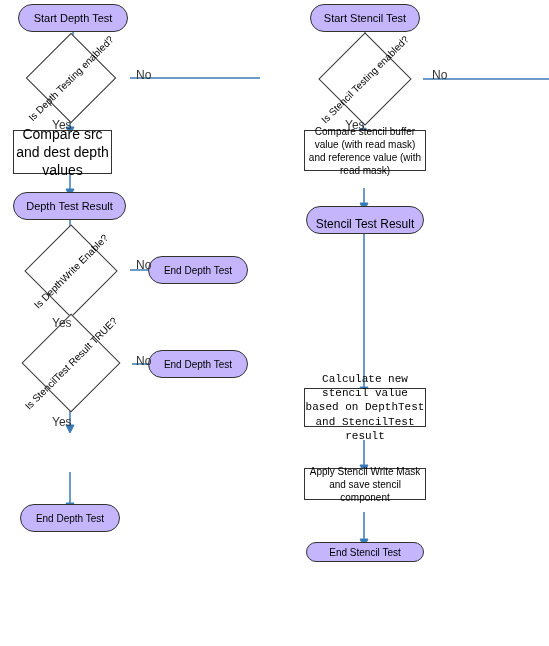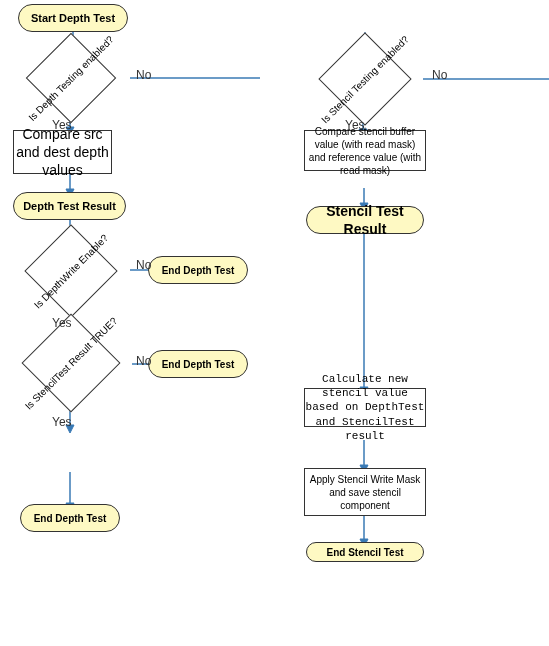--- a/index.html
+++ b/index.html
@@ -22,22 +22,21 @@
       position: absolute;
       display: flex;
       align-items: center;
       justify-content: center;
       text-align: center;
       line-height: 1.3;
     }
     .rounded-rect {
       border: 1.5px solid #333;
       border-radius: 16px;
-      background: #fef9c3;
-      font-weight: bold;
+      background: #c4b5fd;
     }
     .rect {
       border: 1.5px solid #333;
       background: #fff;
     }
     .diamond {
       background: #fff;
       transform: rotate(45deg);
     }
     .diamond-text {
@@ -175,42 +174,45 @@
 
   <div class="shape rounded-rect" style="left:148px; top:350px; width:100px; height:28px; font-size:10px;">
     <span>End Depth Test</span>
   </div>
 
 
   <div class="shape rounded-rect" style="left:20px; top:504px; width:100px; height:28px; font-size:10px;">
     <span>End Depth Test</span>
   </div>
 
+  <div class="shape rounded-rect" style="left:310px; top:4px; width:110px; height:28px;">
+    <span>Start Stencil Test</span>
+  </div>
 
   <div class="diamond-wrapper" style="left:300px; top:46px; width:130px; height:66px;">
     <div class="shape diamond" style="width:66px; height:66px; border:1.5px solid #333;">
     </div>
     <div class="diamond-text" style="position:absolute; font-size:10px;">
       <span>Is Stencil Testing enabled?</span>
     </div>
   </div>
 
   <div class="shape rect" style="left:304px; top:130px; width:122px; height:41px; font-size:10px;">
     <span>Compare stencil buffer value (with read mask) and reference value (with read mask)</span>
   </div>
 
-  <div class="shape rounded-rect" style="left:306px; top:206px; width:118px; height:28px; font-size:14px;">
+  <div class="shape rounded-rect" style="left:306px; top:206px; width:118px; height:28px; font-size:12px;align-items:flex-end;">
     <span>Stencil Test Result</span>
   </div>
 
   <div class="shape rect" style="left:304px; top:388px; width:122px; height:39px; font-size:11px;font-family:Liberation Mono, monospace;">
     <span>Calculate new stencil value based on DepthTest and StencilTest result</span>
   </div>
 
-  <div class="shape rect" style="left:304px; top:468px; width:122px; height:48px; font-size:10px;">
+  <div class="shape rect" style="left:304px; top:468px; width:122px; height:32px; font-size:10px;">
     <span>Apply Stencil Write Mask and save stencil component</span>
   </div>
 
   <div class="shape rounded-rect" style="left:306px; top:542px; width:118px; height:20px; font-size:10px;">
     <span>End Stencil Test</span>
   </div>
 
   <div class="label" style="left:136px; top:68px;">No</div>
   <div class="label" style="left:52px; top:118px;">Yes</div>
   <div class="label" style="left:136px; top:258px;">No</div>

